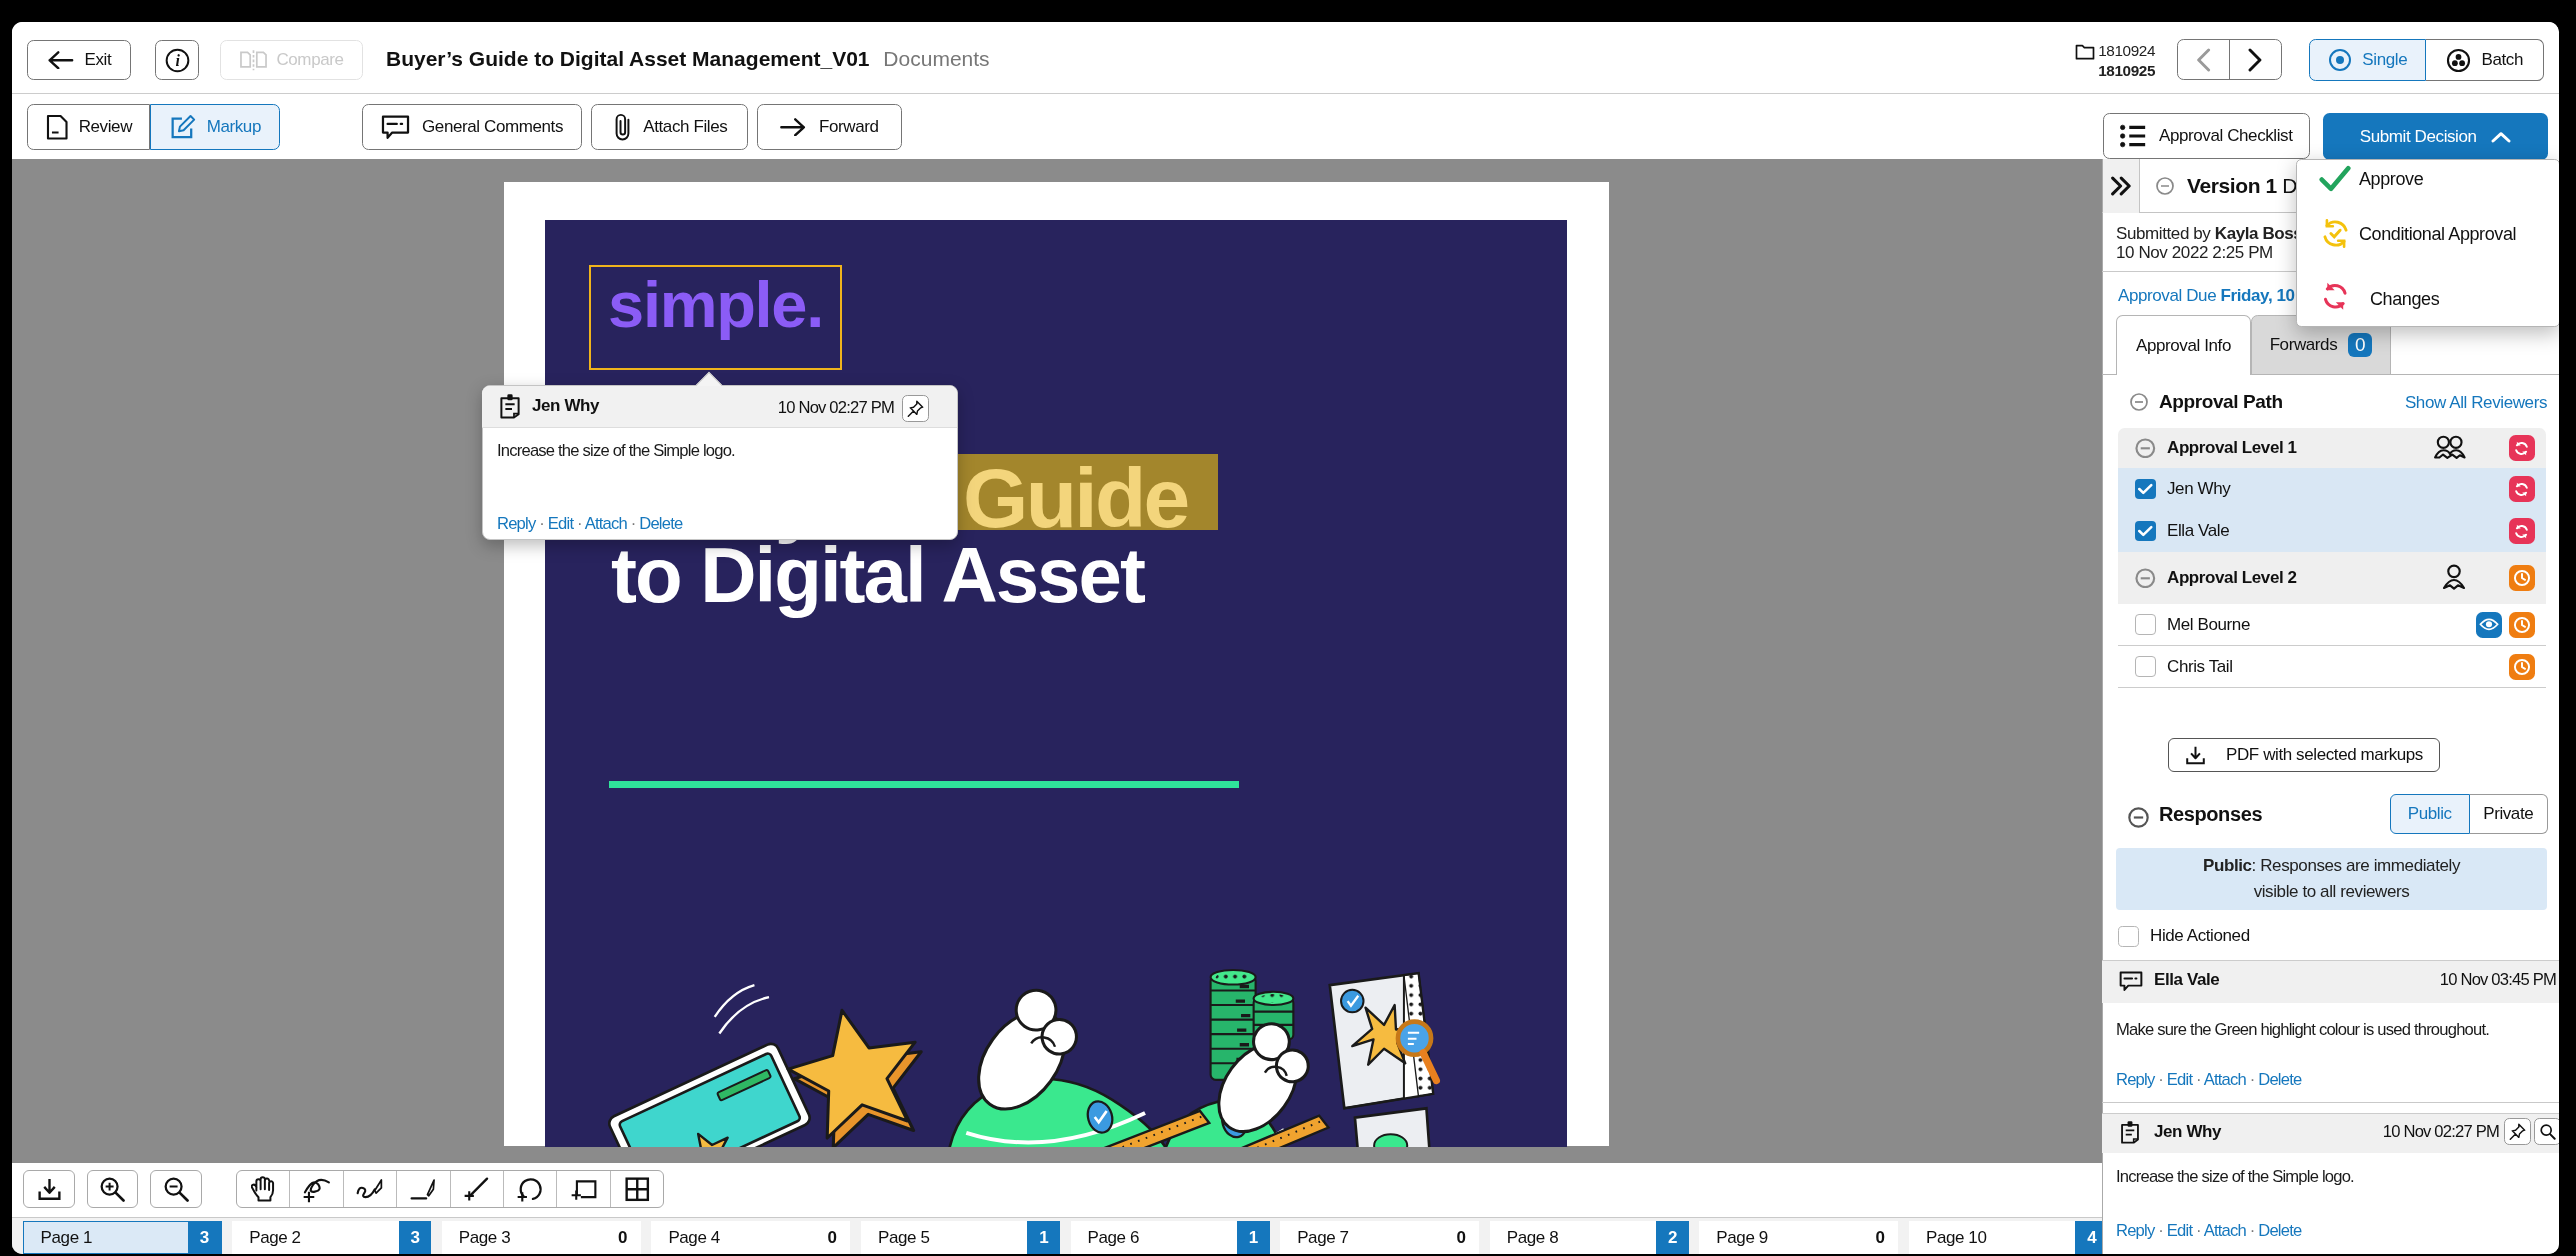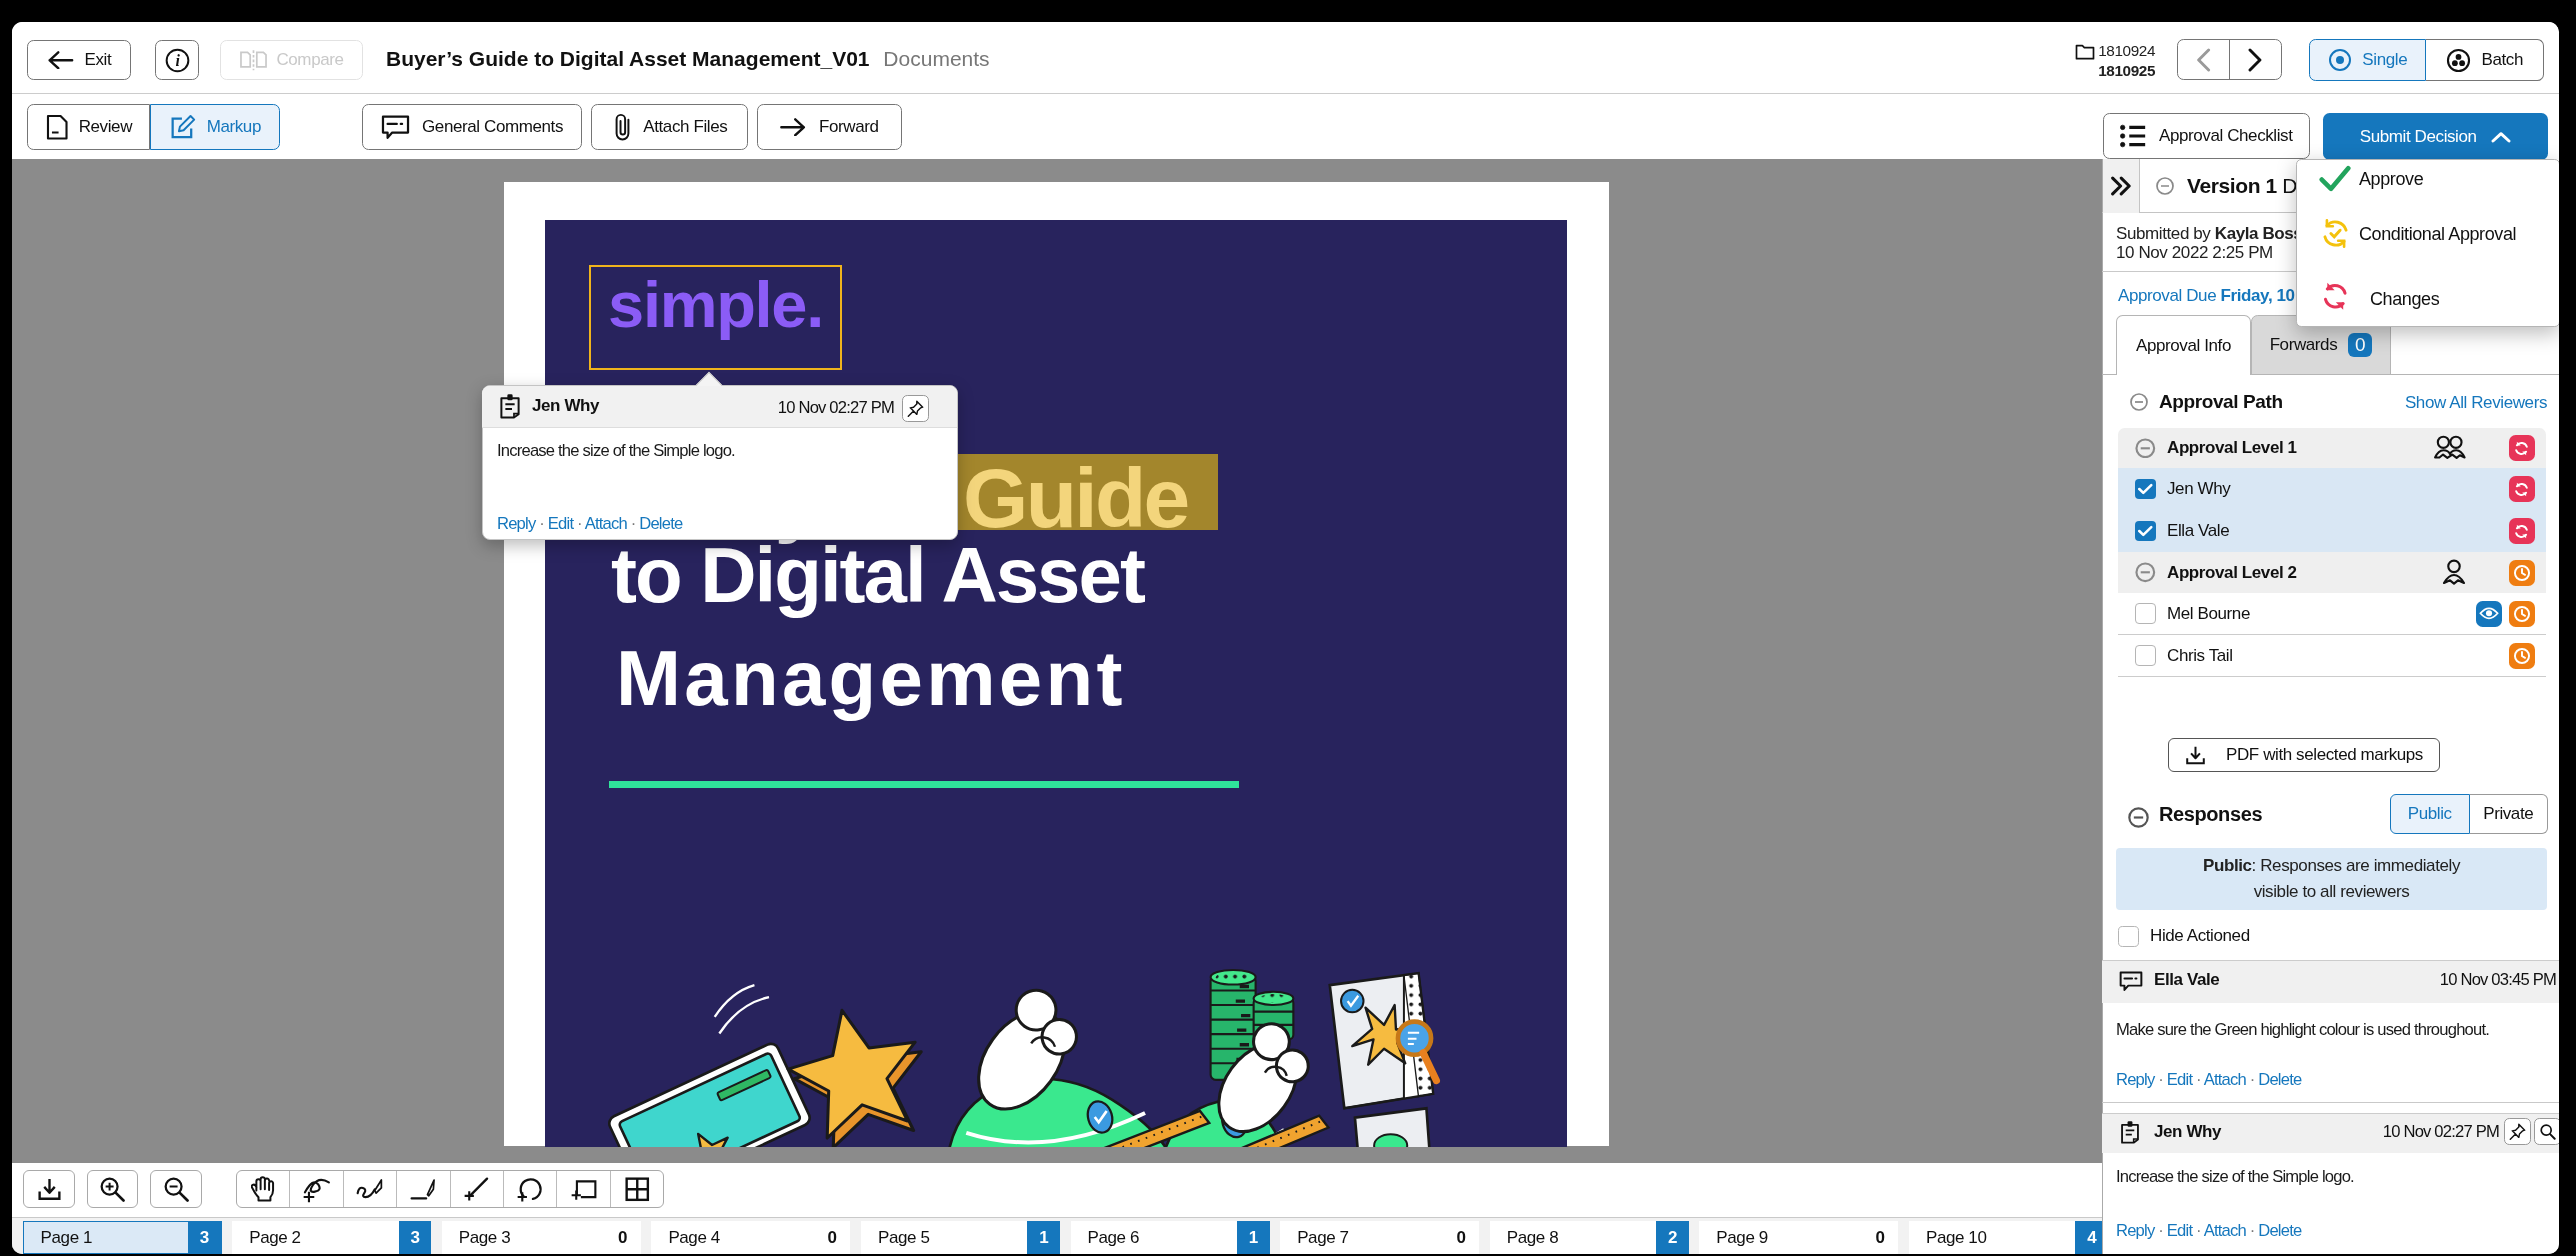--- a/index.html
+++ b/index.html
@@ -130,21 +130,20 @@
 
 <div class="abs" id="canvas" style="left:0;top:137px;width:2090px;height:1095px;background:#8b8b8b;"></div>
 
 <div class="abs" id="page" style="left:492px;top:160px;width:1105px;height:964px;background:#fff;"></div>
 <div class="abs" id="navy" style="left:533px;top:198px;width:1022px;height:927px;background:#28235d;overflow:hidden;">
 
   <div class="abs" style="left:396px;top:234px;width:277px;height:76px;background:#a3862c;"></div>
   <div class="abs" style="left:123px;top:230px;font-size:84px;font-weight:bold;color:#fff;white-space:nowrap;letter-spacing:-2.7px;">Buyer’s</div>
   <div class="abs" style="left:418px;top:230px;font-size:84px;font-weight:bold;color:#f3d57c;white-space:nowrap;letter-spacing:-2.7px;">Guide</div>
   <div class="abs" style="left:66px;top:310px;font-size:78px;font-weight:bold;color:#fff;white-space:nowrap;letter-spacing:-2px;">to Digital Asset</div>
-  <div class="abs" style="left:71px;top:413px;font-size:78px;font-weight:bold;color:#fff;white-space:nowrap;letter-spacing:3.3px;">Management</div>
   <div class="abs" style="left:64px;top:561px;width:630px;height:6.6px;background:#2fe39a;"></div>
 
   <svg class="abs" style="left:0;top:744px;" width="1022" height="192" viewBox="0 0 1541 290">
     <defs>
       <pattern id="dots" width="14" height="14" patternUnits="userSpaceOnUse">
             <circle cx="5" cy="5" r="3" fill="#1a1a1a"></circle>
           </pattern>
     </defs>
 
     <path d="M 262 105 q 30 -45 75 -55 M 255 80 q 25 -38 60 -48" stroke="#fff" stroke-width="3.5" fill="none"></path>
@@ -449,21 +448,21 @@
         <div style="display:flex;gap:6.6px;">
           <div style="width:26px;height:26px;border-radius:6.6px;background:#e73458;display:flex;align-items:center;justify-content:center;">
             <svg width="17" height="17" viewBox="0 0 24 24">
               <path d="M19.5 9.5 A8 8 0 0 0 5.5 7.5 M4.5 14.5 A8 8 0 0 0 18.5 16.5" stroke="#fff" stroke-width="2.8" fill="none" stroke-linecap="round"></path>
               <path d="M5.5 2.5 v5.4 h5.4 z" fill="#fff"></path>
               <path d="M18.5 21.5 v-5.4 h-5.4 z" fill="#fff"></path>
             </svg>
           </div>
         </div>
       </div>
-      <div style="height:41px;background:#efefef;display:flex;align-items:center;padding:0 11.3px 0 17px;">
+      <div style="height:52px;background:#efefef;display:flex;align-items:center;padding:0 11.3px 0 17px;">
         <div style="width:32px;display:flex;">
           <svg width="20.6" height="20.6" viewBox="0 0 27 27">
             <circle cx="13.5" cy="13.5" r="11.6" stroke="#8a8a8a" stroke-width="2.8" fill="none"></circle>
             <path d="M7.5 13.5 h12" stroke="#8a8a8a" stroke-width="2.8"></path>
           </svg>
         </div>
         <div style="flex:1;font-size:17px;color:#111;"><b>Approval Level 2</b></div>
         <div style="margin-right:43px;display:flex;">
           <svg width="24" height="28" viewBox="0 0 36 42">
             <circle cx="18" cy="11" r="8.6" stroke="#111" stroke-width="3.2" fill="none"></circle>

